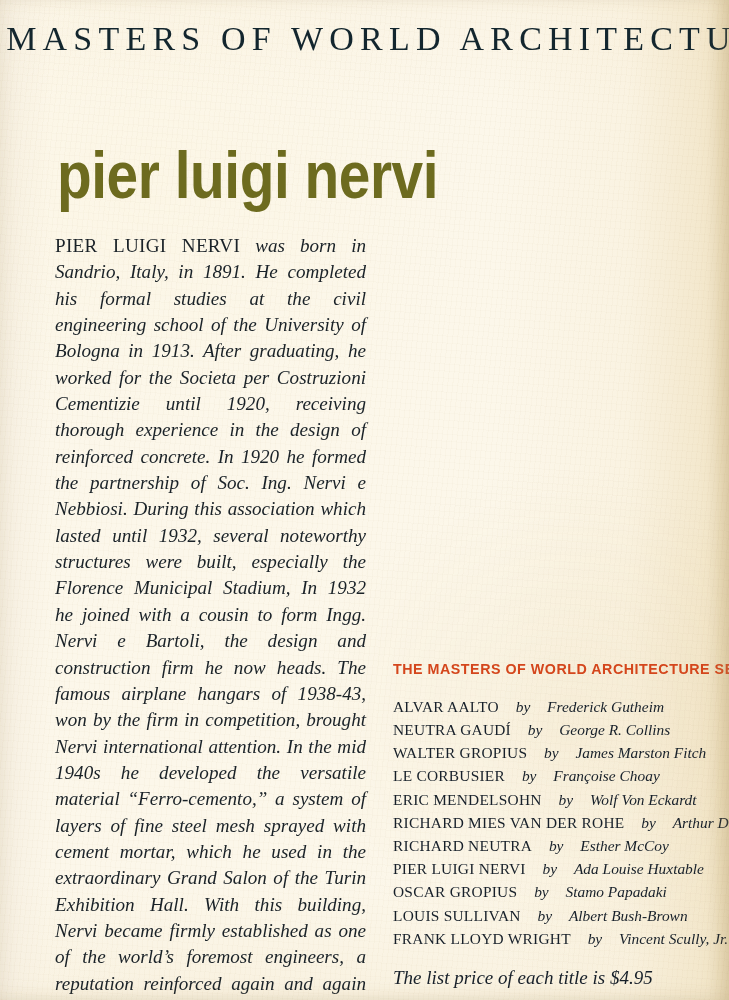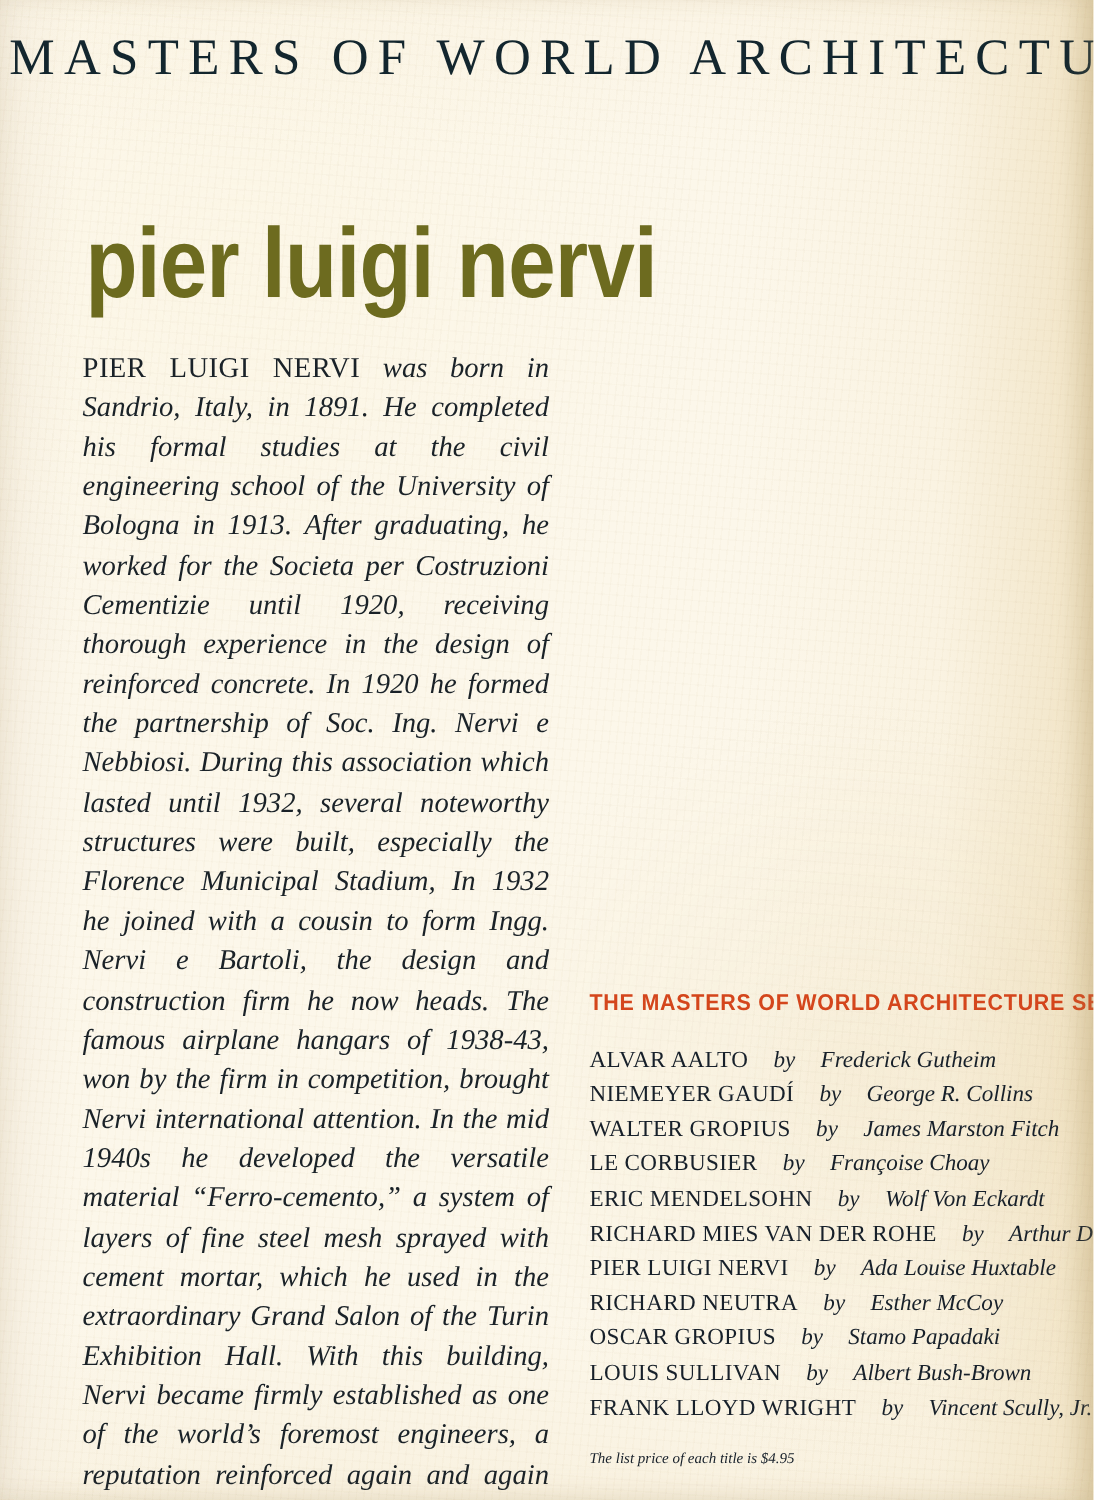--- a/index.html
+++ b/index.html
@@ -163,21 +163,21 @@
   }
   .series-list .by,
   .series-list .author {
     font-style: italic;
     margin-left: 13px;
   }
   .price-note {
     margin-top: 17px;
     font-family: "Liberation Serif", "DejaVu Serif", serif;
     font-style: italic;
-    font-size: 10px;
+    font-size: 19px;
     line-height: 1.2;
     color: #17202a;
     white-space: nowrap;
   }
 </style>
 </head>
 <body>
 
 <div id="page">
 
@@ -188,27 +188,27 @@
   <div class="blurb">
     <span class="lead">PIER LUIGI NERVI</span><span> was born in Sandrio, Italy, in 1891. He completed his formal studies at the civil engineering school of the University of Bologna in 1913. After graduating, he worked for the Societa per Costruzioni Cementizie until 1920, receiving thorough experience in the design of reinforced concrete. In 1920 he formed the partnership of Soc. Ing. Nervi e Nebbiosi. During this association which lasted until 1932, several noteworthy structures were built, especially the Florence Municipal Stadium, In 1932 he joined with a cousin to form Ingg. Nervi e Bartoli, the design and construction firm he now heads. The famous airplane hangars of 1938-43, won by the firm in competition, brought Nervi international attention. In the mid 1940s he developed the versatile material “Ferro-cemento,” a system of layers of fine steel mesh sprayed with cement mortar, which he used in the extraordinary Grand Salon of the Turin Exhibition Hall. With this building, Nervi became firmly established as one of the world’s foremost engineers, a reputation reinforced again and again by subsequent works. He is now completing three stadia for the 1960 Olympics in Rome. A member of the International Congresses of Modern Architecture (CIAM), he is also Professor of Technology and Construction Techniques at the University of Rome.</span>
   </div>
 
   <div class="series-block">
     <div class="series-block-title">THE MASTERS OF WORLD ARCHITECTURE SERIES</div>
 
     <ul class="series-list">
 
     <li><span class="arch">ALVAR AALTO</span> <span class="by">by</span> <span class="author">Frederick Gutheim</span></li>
-        <li><span class="arch">NIEMEYER GAUDÍ</span> <span class="by">by</span> <span class="author">George R. Collins</span></li>
+        <li><span class="arch">NEUTRA GAUDÍ</span> <span class="by">by</span> <span class="author">George R. Collins</span></li>
         <li><span class="arch">WALTER GROPIUS</span> <span class="by">by</span> <span class="author">James Marston Fitch</span></li>
         <li><span class="arch">LE CORBUSIER</span> <span class="by">by</span> <span class="author">Françoise Choay</span></li>
         <li><span class="arch">ERIC MENDELSOHN</span> <span class="by">by</span> <span class="author">Wolf Von Eckardt</span></li>
         <li><span class="arch">RICHARD MIES VAN DER ROHE</span> <span class="by">by</span> <span class="author">Arthur Drexler</span></li>
+        <li><span class="arch">RICHARD NEUTRA</span> <span class="by">by</span> <span class="author">Esther McCoy</span></li>
         <li><span class="arch">PIER LUIGI NERVI</span> <span class="by">by</span> <span class="author">Ada Louise Huxtable</span></li>
-        <li><span class="arch">RICHARD NEUTRA</span> <span class="by">by</span> <span class="author">Esther McCoy</span></li>
         <li><span class="arch">OSCAR GROPIUS</span> <span class="by">by</span> <span class="author">Stamo Papadaki</span></li>
         <li><span class="arch">LOUIS SULLIVAN</span> <span class="by">by</span> <span class="author">Albert Bush-Brown</span></li>
         <li><span class="arch">FRANK LLOYD WRIGHT</span> <span class="by">by</span> <span class="author">Vincent Scully, Jr.</span></li>
       </ul>
 
     <div class="price-note">The list price of each title is $4.95</div>
   </div>
 
 </div>
 

